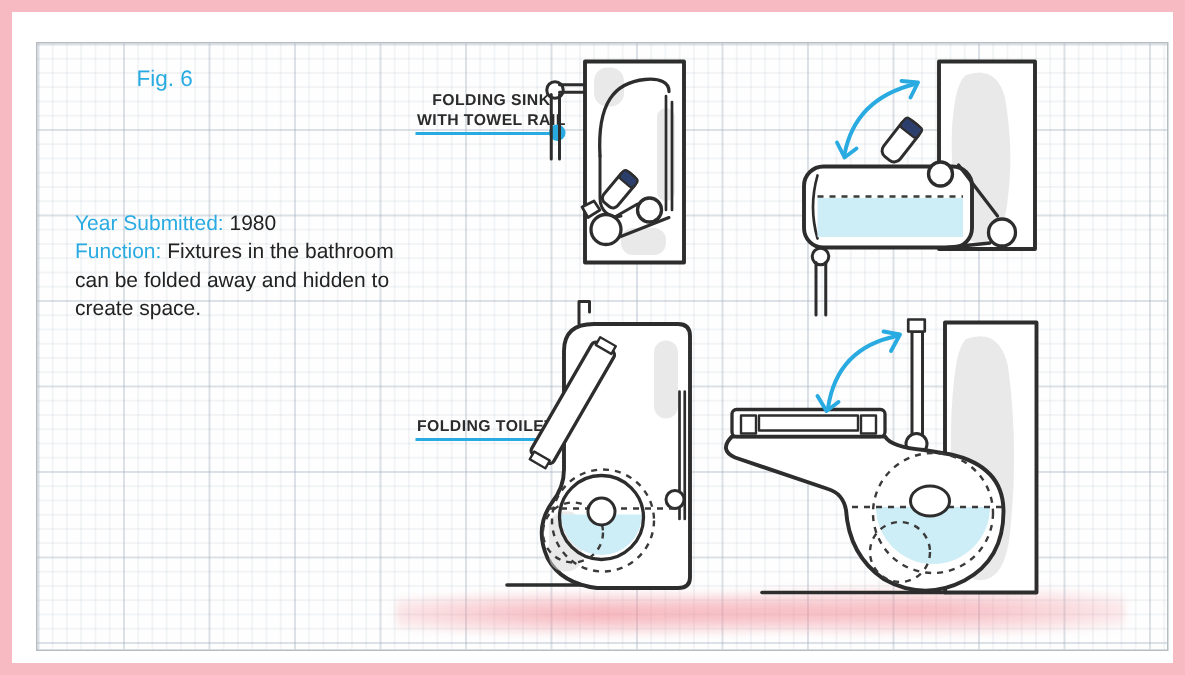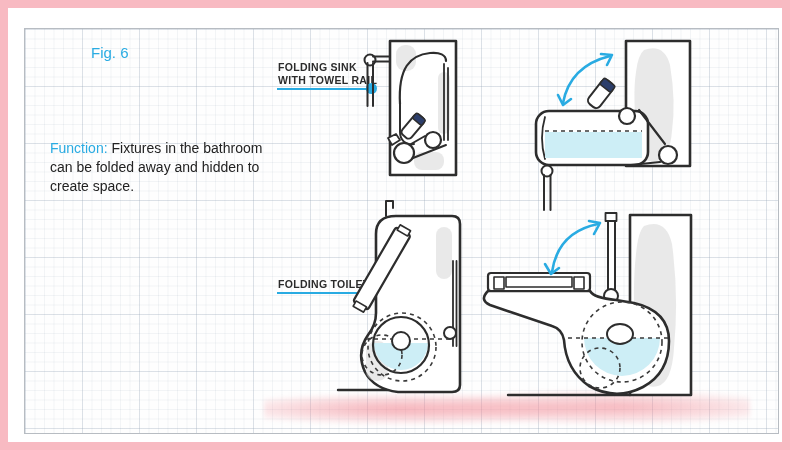--- a/index.html
+++ b/index.html
@@ -44,26 +44,30 @@
 
 <div class="page">
   <div class="grid-paper"></div>
 
   <div class="floor-wash"></div>
 
   <div class="fig-label">Fig. 6</div>
 
   <div class="patent-block">
     <div>
+      <span class="lbl">Year Submitted:</span>
+      <span>1980</span>
+    </div>
+    <div>
       <span class="lbl">Function:</span>
       <span>Fixtures in the bathroom can be folded away and hidden to create space.</span>
     </div>
   </div>
 
-  <div class="ann" style="left:270px;top:53px;">
+  <div class="ann" style="left:270px;top:53px;text-align:center;">
     <div>FOLDING SINK</div>
     <div>WITH TOWEL RAIL</div>
   </div>
   <div class="leader" style="left:269px;top:80px;width:94px;"></div>
   <div class="dot" style="left:358px;top:75px;"></div>
 
   <div class="ann" style="left:270px;top:270px;">
     <div>FOLDING TOILET</div>
   </div>
   <div class="leader" style="left:269px;top:284px;width:95px;"></div>

